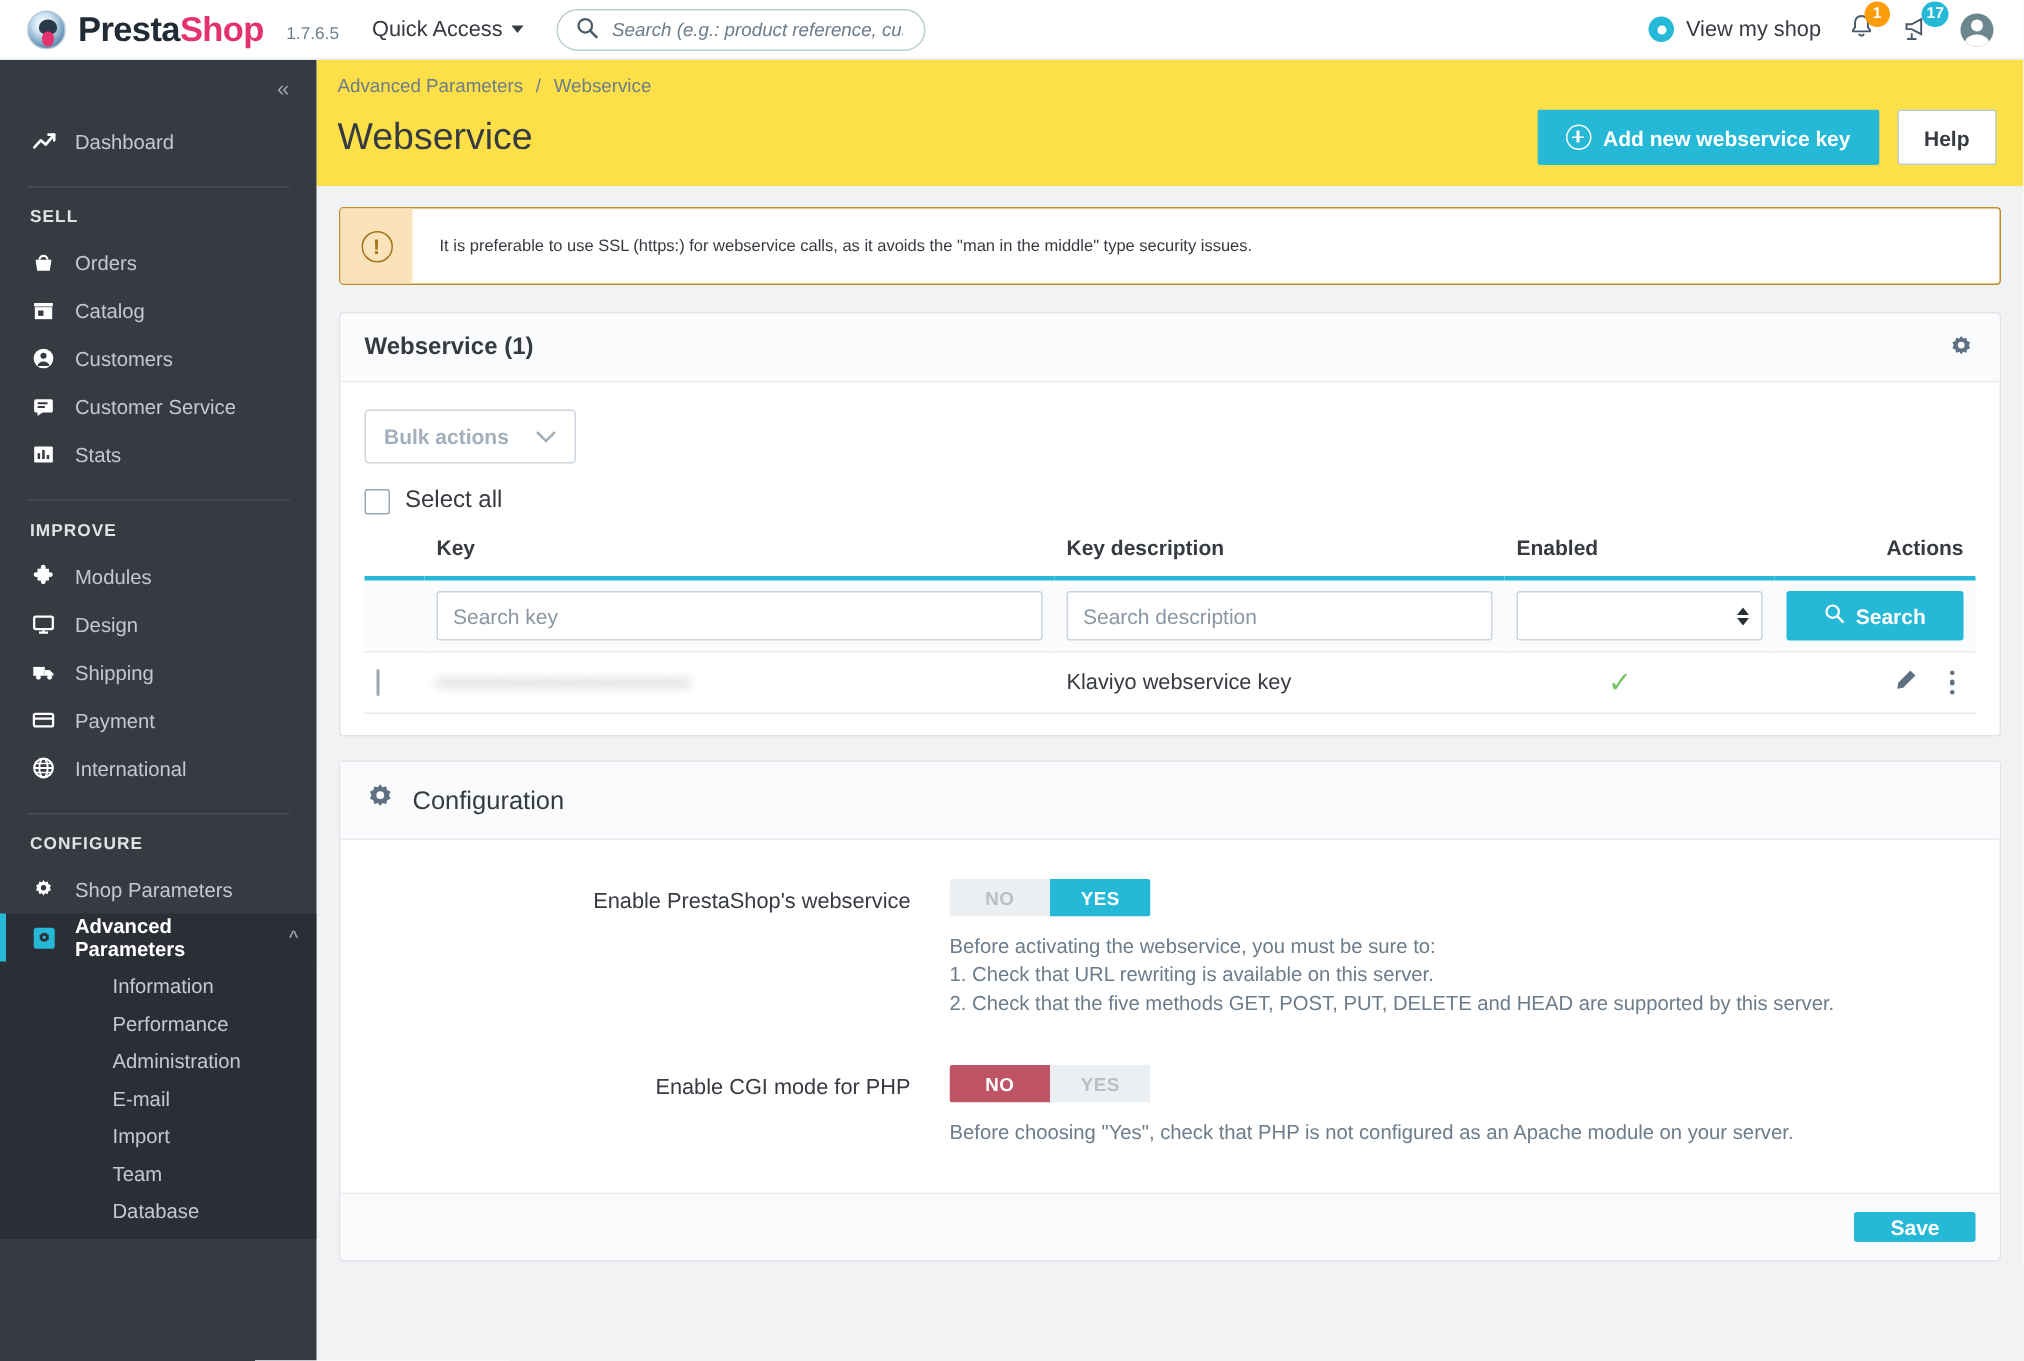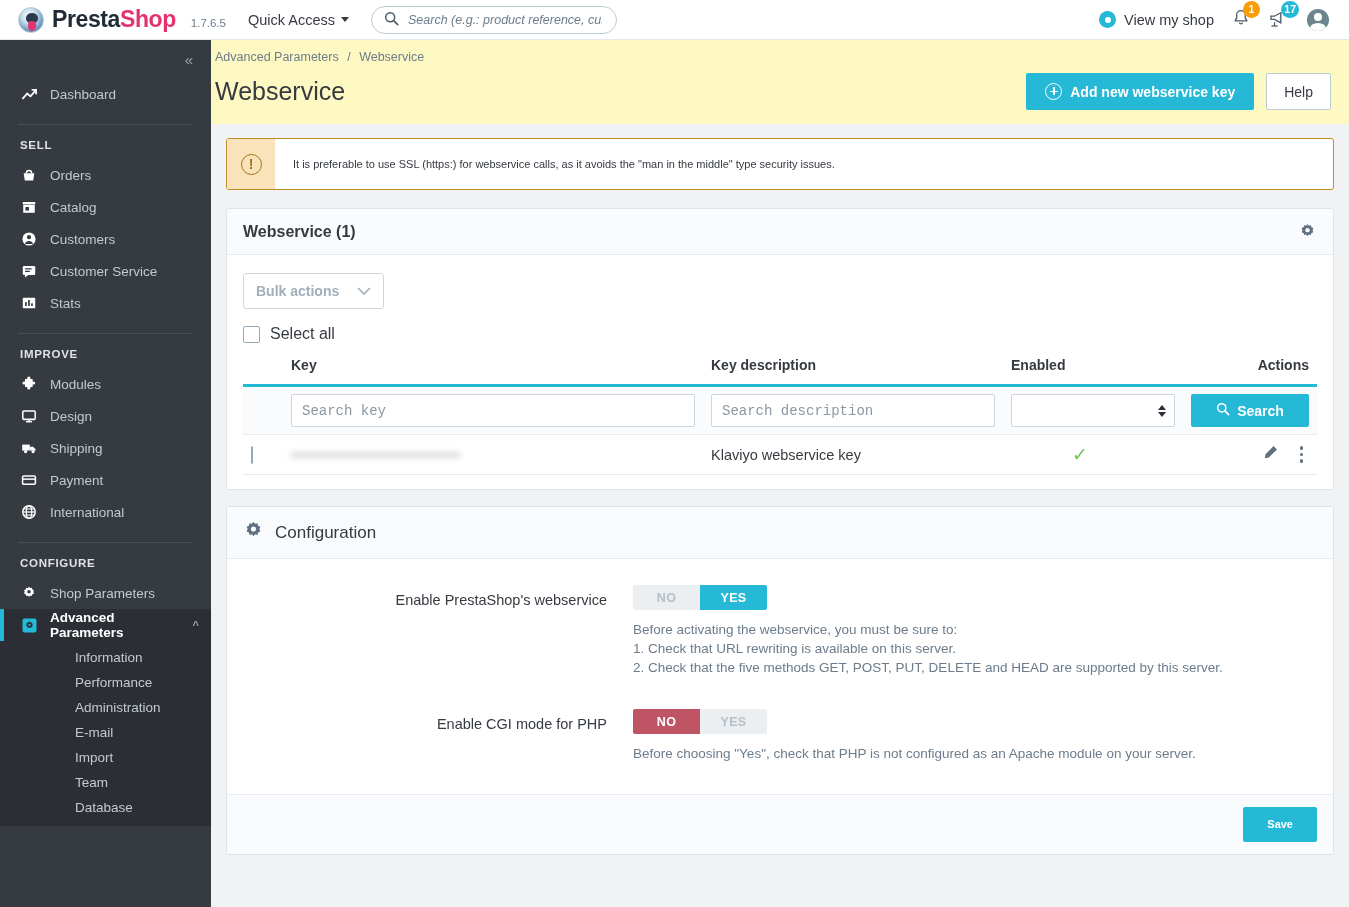--- a/index.html
+++ b/index.html
@@ -101,29 +101,29 @@
     content:""; position:absolute; left:0; top:0; bottom:0; width:4px; background:#25b9d7;
   }
   .nav-sep { height:1px; background:#4a4f57; margin: 14px 18px 14px 18px; }
   .nav-title { font-size: 11.5px; font-weight: 700; letter-spacing: .7px; color:#dfe3e8; padding: 0 20px 8px; }
   .sub-list { background:#2b2f35; padding: 4px 0 6px; }
   .sub-item { font-size:13.5px; color:#c3c9d0; padding: 5px 0 5px 44px; cursor:pointer;margin-left:31px; }
   .chev-up { margin-left:auto; color:#9aa3ad; font-size:11px; }
 
   
   .main { flex: 1 1 auto; background: #f1f2f4; overflow: hidden; display:flex; flex-direction:column; }
-  .page-head { background:#fef9c3; padding: 10px 18px 14px 4px; }
+  .page-head { background:#fde047; padding: 10px 18px 14px 14px; }
   .breadcrumb { font-size: 12.5px; color: #6c7c8b; }
   .breadcrumb .sep { margin: 0 5px; }
   .title-row { display: flex; align-items: center; margin-top: 9px; }
   .page-title { font-size: 25px; font-weight: 400; color: #363a41; }
   .head-actions { margin-left:auto; display:flex; align-items:center; gap: 12px; }
   .btn {
     font-family: "Liberation Sans", sans-serif; font-size: 14px; border-radius: 2px; cursor: pointer;
-    display:inline-flex; align-items:center; justify-content:center; gap: 8px; border: 1px solid transparent;
+    display:inline-flex; align-items:center; justify-content:center; gap: 8px; border: 1px solid transparent; font-weight: bold;
   }
   .btn-primary { background: #25b9d7; color:#fff; font-weight:700; padding: 0 18px; height: 37px; }
   .btn-outline { background:#fff; color:#363a41; border: 1px solid #bbcdd2; padding: 0 17px; height: 37px; }
   .plus-circle {
     width:17px;height:17px;border-radius:50%;border:1.6px solid #fff;position:relative;flex:0 0 17px;
   }
   .plus-circle:before{content:"";position:absolute;left:3.4px;top:6.7px;width:8px;height:1.7px;background:#fff;}
   .plus-circle:after{content:"";position:absolute;left:6.7px;top:3.4px;width:1.7px;height:8px;background:#fff;}
 
   .content { padding: 14px 15px 20px 15px; overflow-y:auto; flex:1 1 auto; }
@@ -163,21 +163,21 @@
   table.grid { width:100%; border-collapse: collapse; margin-top: 10px; }
   table.grid th {
     text-align:left; font-size:14px; font-weight:700; color:#363a41;
     padding: 4px 8px 11px 8px; border-bottom: 3px solid #25b9d7;
   }
   table.grid th.right { text-align:right; }
   table.grid td { padding: 8px; border-bottom: 1px solid #e7eaee; font-size:14.5px; vertical-align: middle; }
   tr.filter-row td { background:#fafbfc; padding: 7px 8px; border-bottom:1px solid #e7eaee; }
   .inp {
     width:100%; height:33px; border:1px solid #cdd6de; border-radius:2px; padding: 0 10px;
-    font-size:14px; color:#363a41; font-family:Liberation Mono, monospace; outline:none; background:#fff;
+    font-size:14px; color:#363a41; font-family:Liberation Sans, sans-serif; outline:none; background:#fff;
   }
   .inp::placeholder { color:#8b97a3; opacity:1; }
   .sel-wrap { position:relative; }
   .sel {
     width:100%; height:33px; border:1px solid #cdd6de; border-radius:2px; background:#fff;
     font-size:14px; padding: 0 26px 0 8px; appearance:none; -webkit-appearance:none;
     font-family:"Liberation Sans", sans-serif; outline:none; color:#363a41;
   }
   .sel-arrows {
     position:absolute; right:9px; top:50%; transform:translateY(-50%); pointer-events:none;
@@ -216,22 +216,22 @@
     font-size:12.5px; font-weight:700; cursor:pointer; letter-spacing:.3px;
   }
   .toggle .off { background:#eceff1; color:#b7c0c8; }
   .toggle .on-blue { background:#25b9d7; color:#fff; }
   .toggle .on-red { background:#bf5465; color:#fff; }
   .help-text { font-size:13.5px; color:#6c7c8b; margin-top: 10px; line-height: 1.42; }
   .panel-foot {
     border-top:1px solid #e7eaee; background:#fafbfc; padding: 12px 16px; display:flex; justify-content:flex-end;
     border-radius: 0 0 3px 3px;
   }
-  .btn-save { background:#25b9d7; color:#fff; font-weight:700; height:35px; padding:0 24px; border:0;
-    border-radius:2px; cursor:pointer; font-size:11px; font-family:"Liberation Sans", sans-serif; }
+  .btn-save { background:#25b9d7; color:#fff; font-weight:700; height:20px; padding:0 24px; border:0;
+    border-radius:2px; cursor:pointer; font-size:14px; font-family:"Liberation Sans", sans-serif; }
   .gear-svg { display:block; }
 </style>
 </head>
 <body>
 
 <div class="app">
 
   <div class="topbar">
     <div class="brand">
       <div class="brand-logo"></div>

